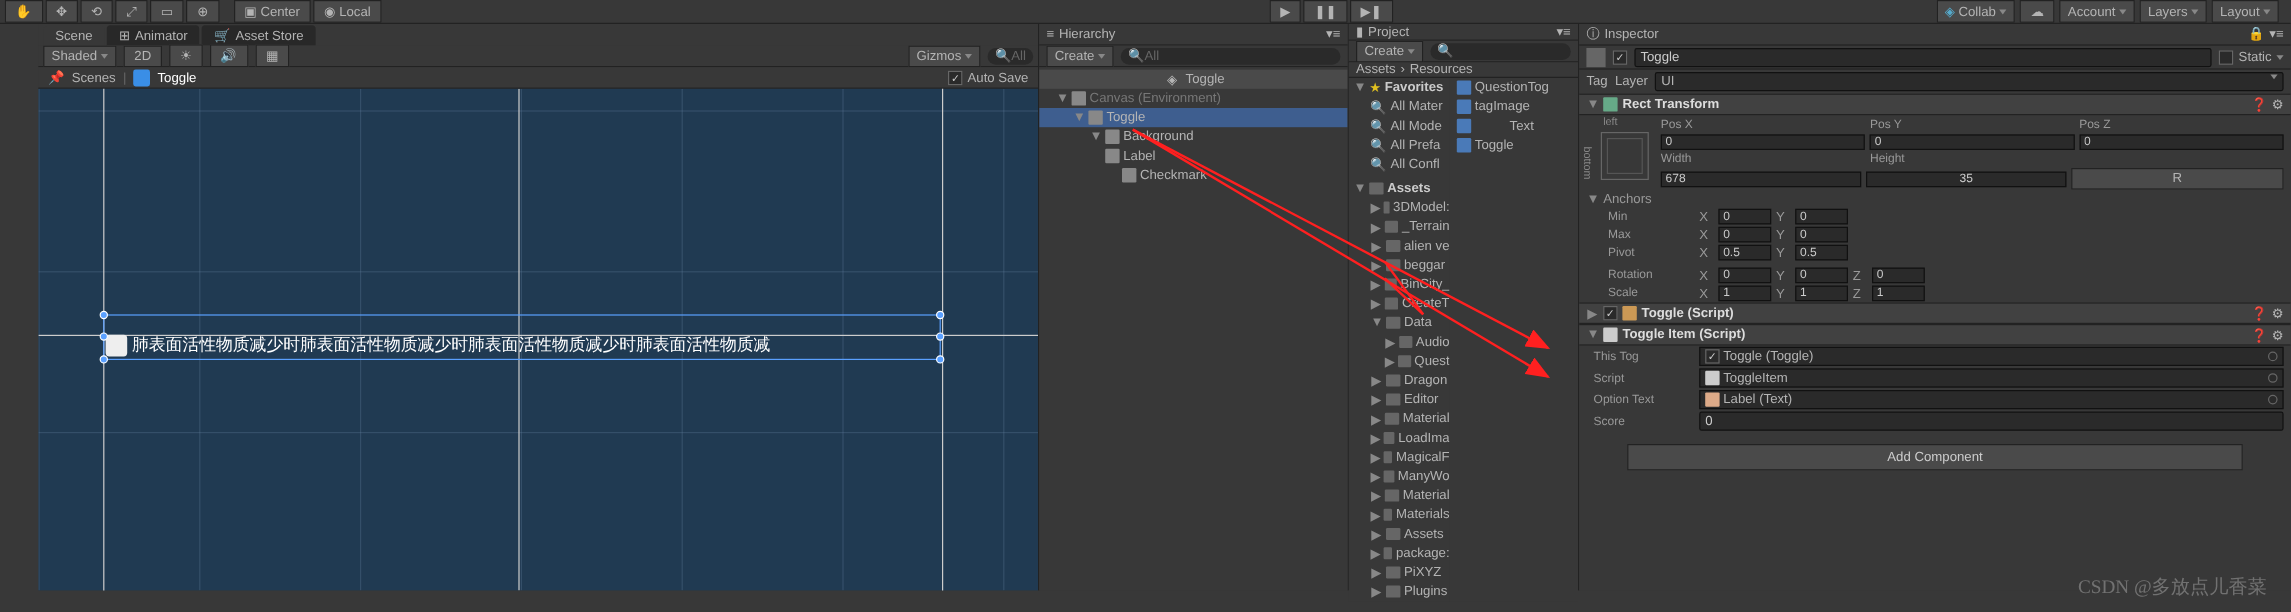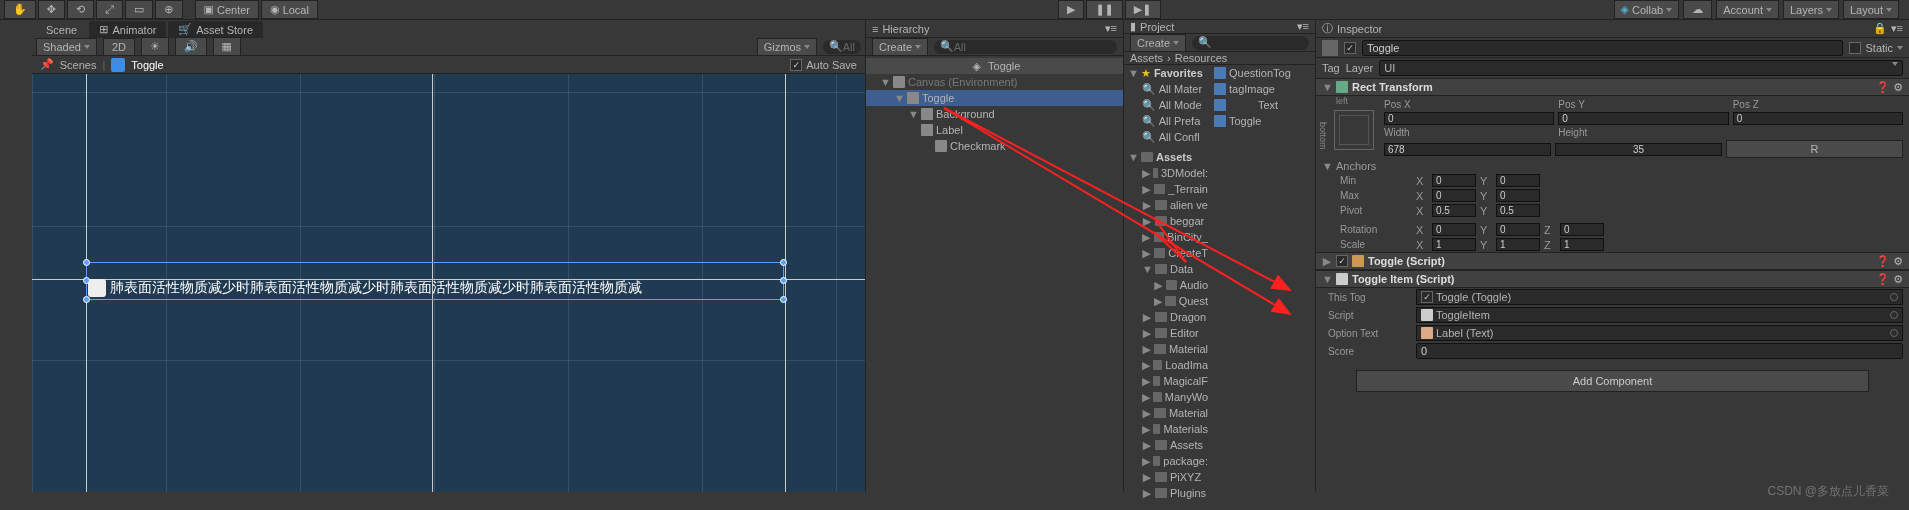--- a/index.html
+++ b/index.html
@@ -60,21 +60,21 @@
 .vec-label { width:90px; color:#999; padding-left:18px; font-size:10px; }
 .axis { color:#999; width:12px; }
 .num-field { width:44px; background:#2a2a2a; border:1px solid #111; padding:0 3px; color:#ccc; font-size:10px; }
 .anchor-box { width:40px; height:40px; border:1px solid #666; margin:4px; position:relative; }
 .anchor-box:after { content:""; position:absolute; inset:4px; border:1px solid #555; }
 .add-comp { margin:10px 40px; padding:4px; background:#4a4a4a; border:1px solid #222; text-align:center; color:#ccc; }
 .check { width:12px; height:12px; border:1px solid #666; background:#2a2a2a; display:inline-flex; align-items:center; justify-content:center; font-size:9px; color:#ccc; }
 .check.on:after { content:"✓"; }
 .obj-ref { flex:1; background:#2a2a2a; border:1px solid #111; padding:1px 4px; display:flex; align-items:center; gap:3px; font-size:10px; }
 .dot { width:8px; height:8px; border:1px solid #666; border-radius:50%; margin-left:auto; }
-.watermark { position:absolute; right:20px; bottom:10px; color:rgba(200,200,200,0.4); font-size:12px; }
+.watermark { position:absolute; right:20px; bottom:10px; color:rgba(200,200,200,0.4); font-size:16px;font-family:Liberation Serif, serif; }
 svg.arrows { position:absolute; left:0; top:0; pointer-events:none; z-index:100; }
 .sidelabel { position:absolute; writing-mode:vertical-rl; font-size:9px; color:#888; }
 </style>
 </head>
 <body>
 
 <div class="topbar">
   <div style="display:flex;gap:2px;padding-left:4px">
     <div class="icon-btn">✋</div>
     <div class="icon-btn">✥</div>

